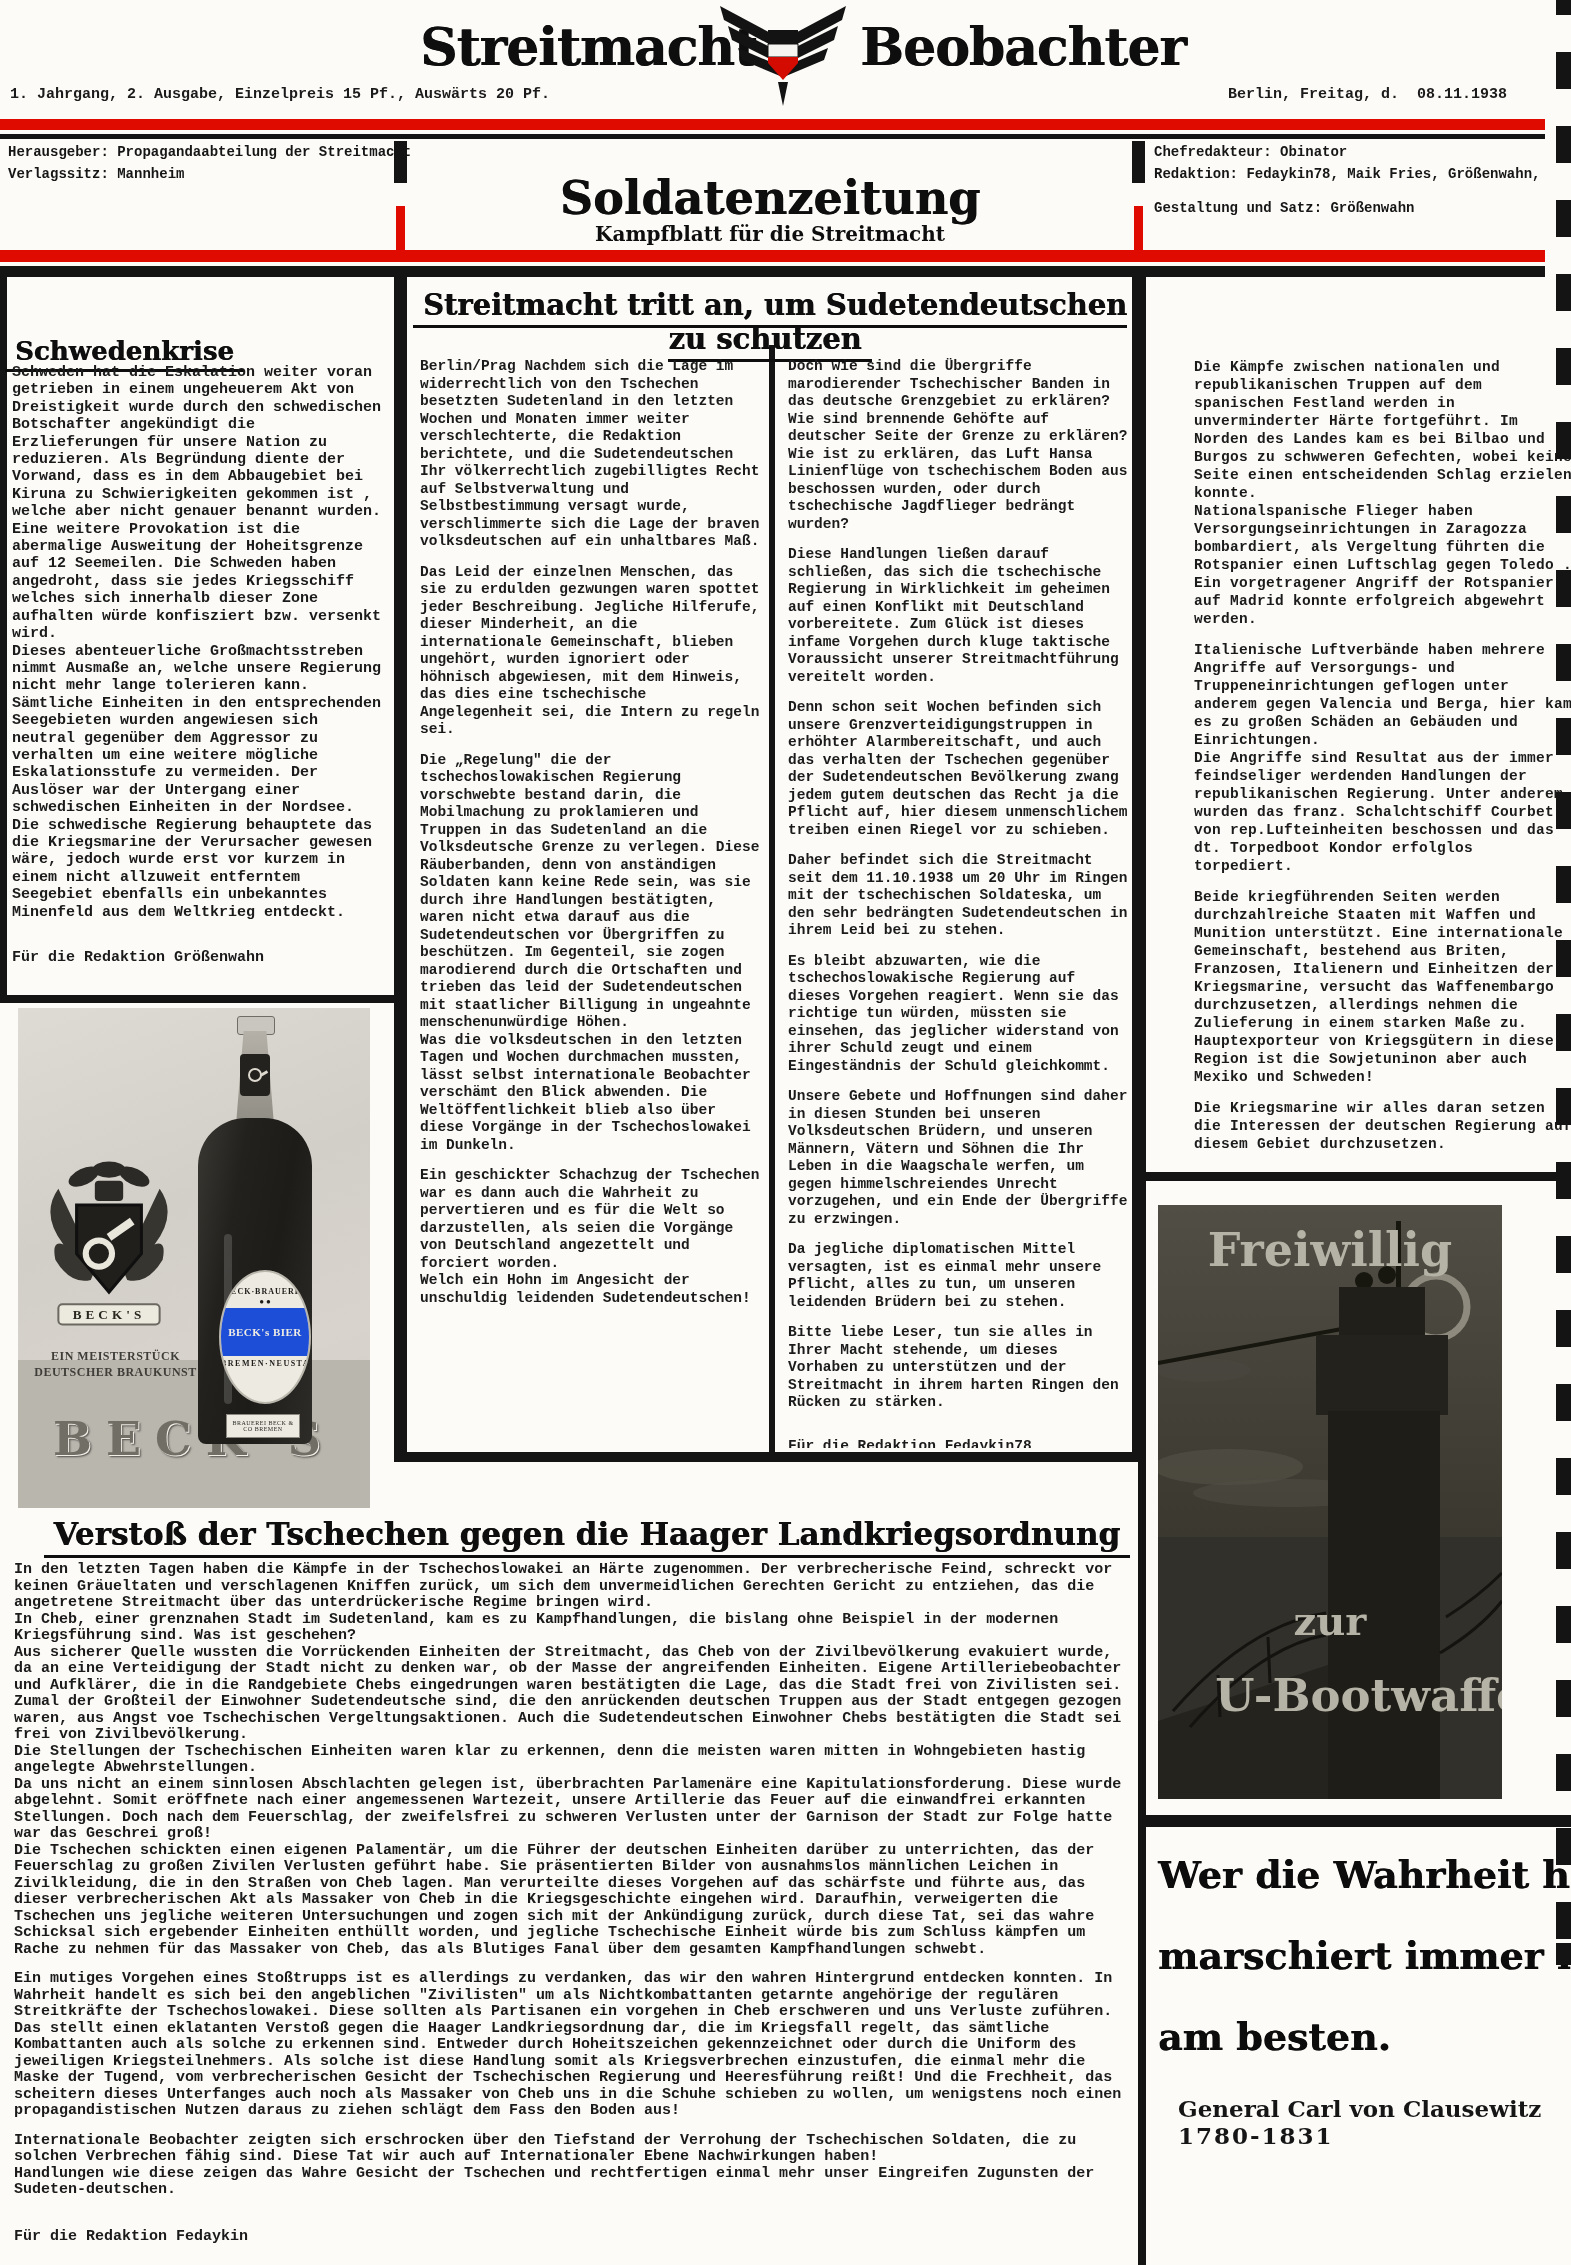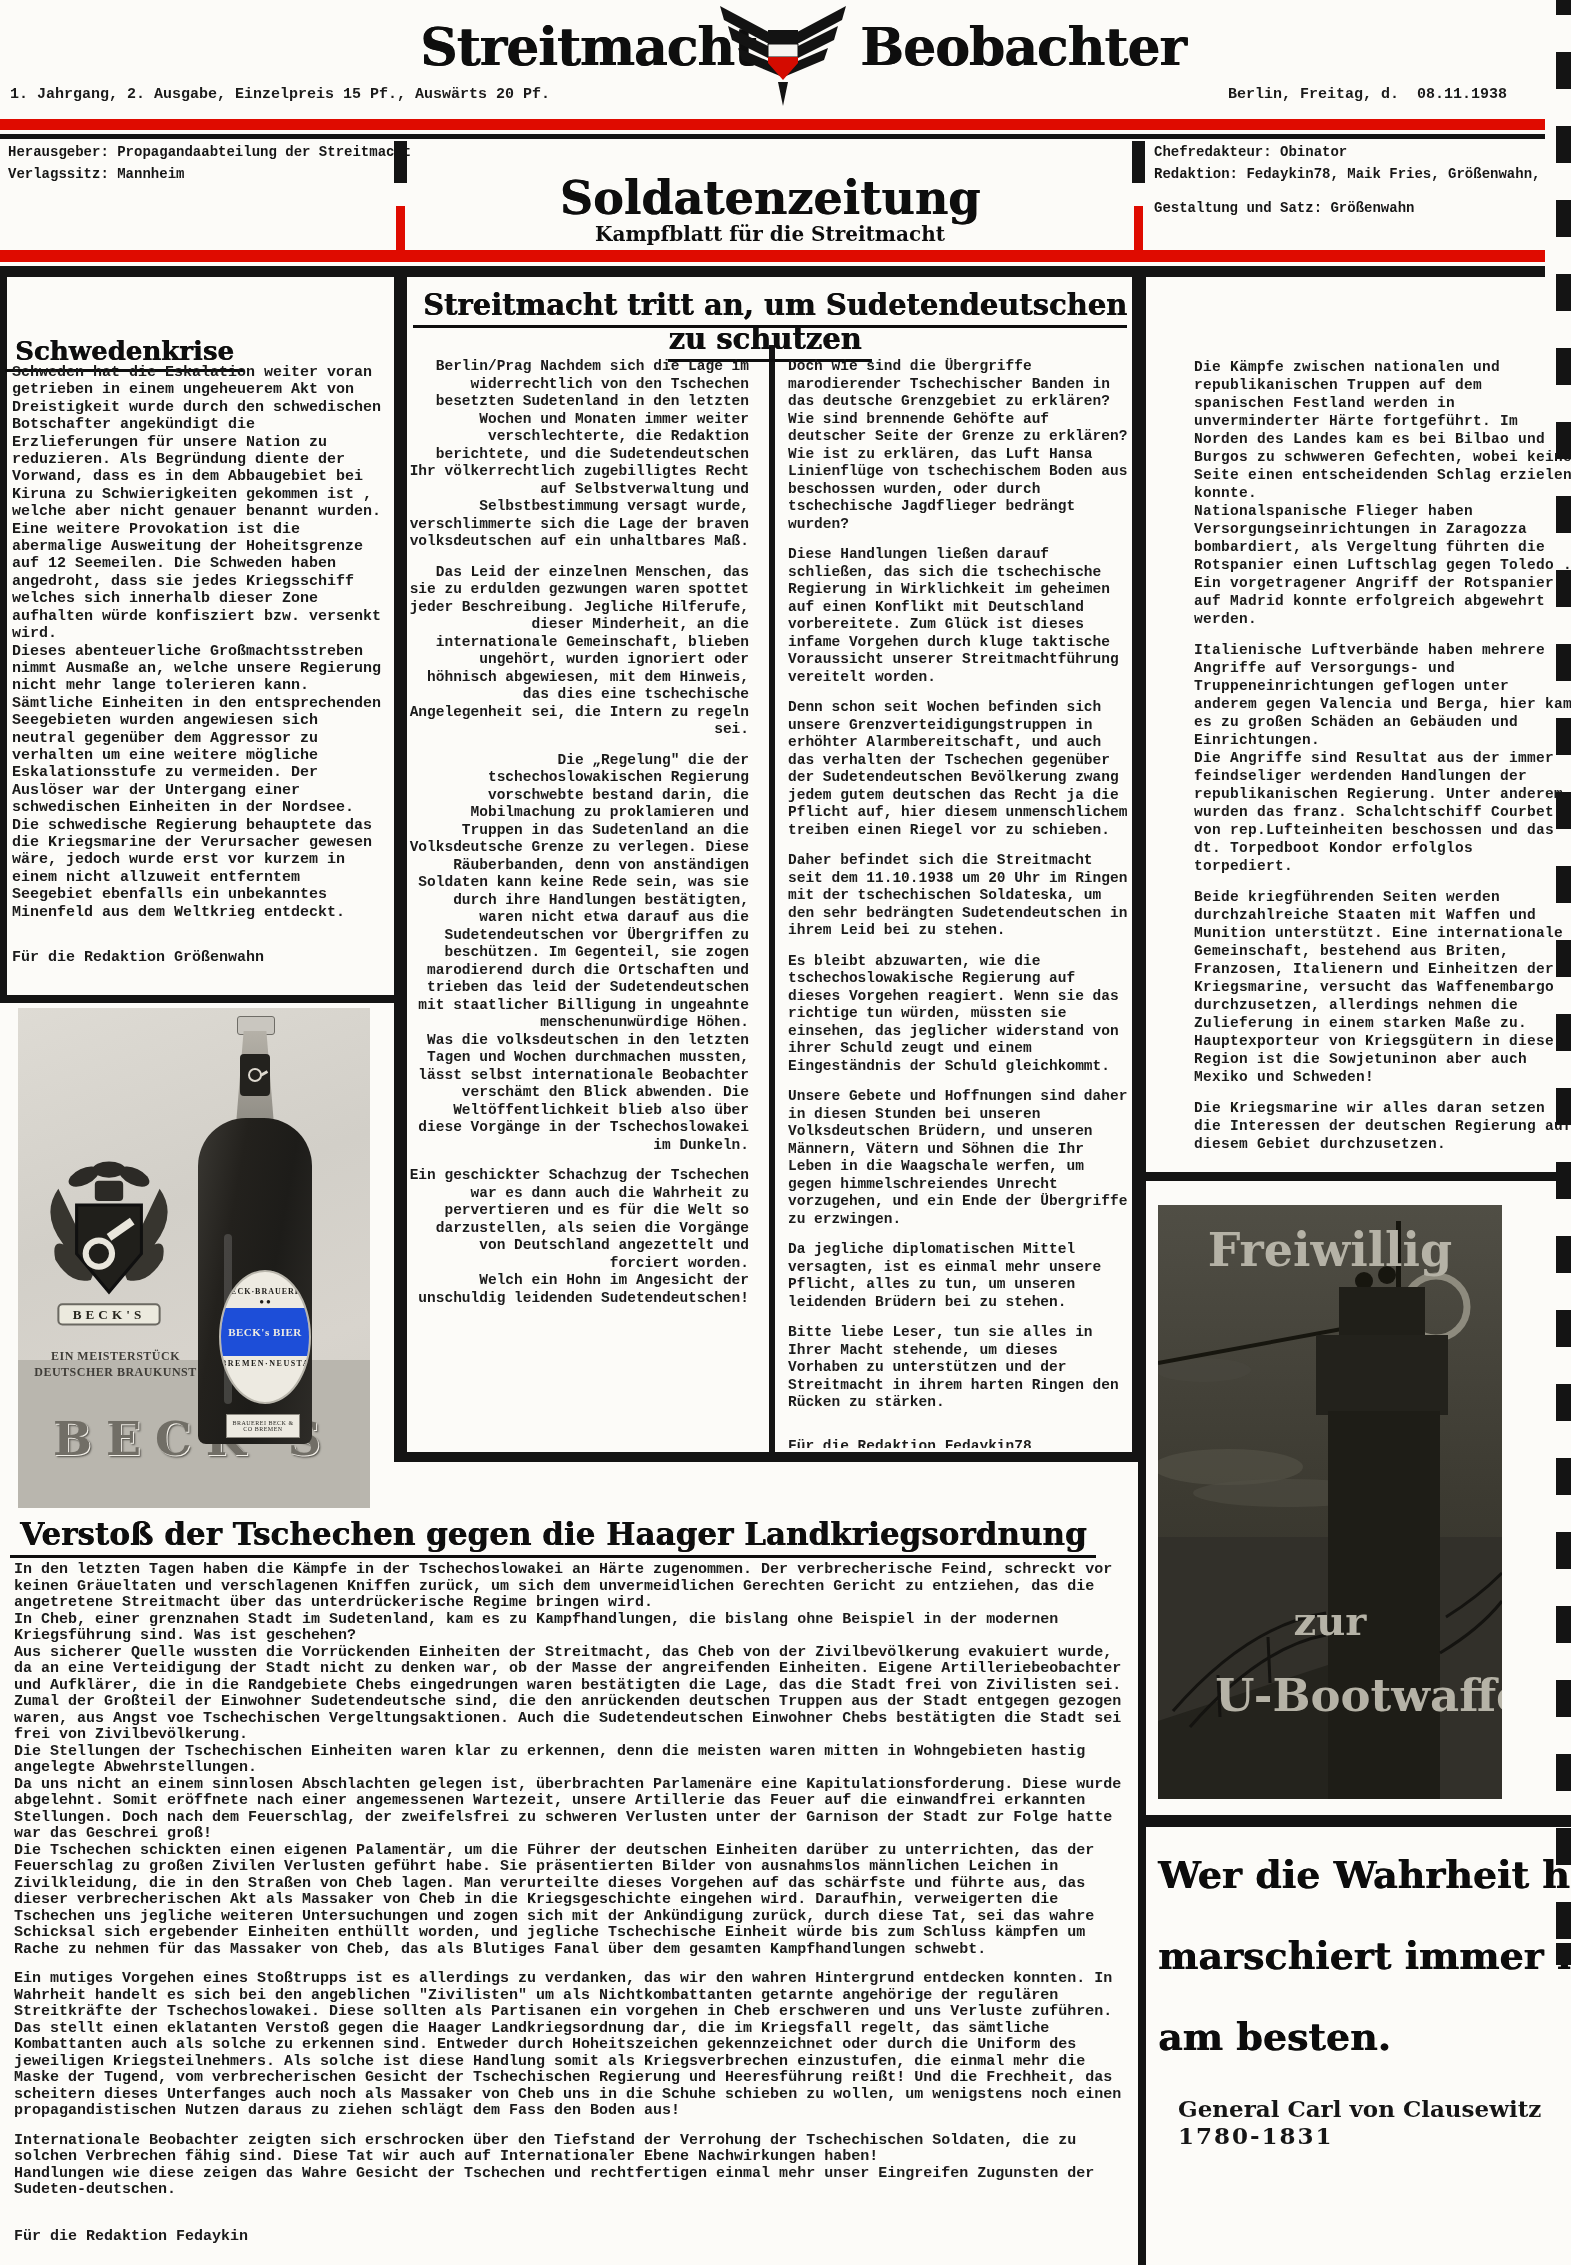--- a/index.html
+++ b/index.html
@@ -144,21 +144,21 @@
         <p>Schweden hat die Eskalation weiter voran getrieben in einem ungeheuerem Akt von Dreistigkeit wurde durch den schwedischen Botschafter angekündigt die Erzlieferungen für unsere Nation zu reduzieren. Als Begründung diente der Vorwand, dass es in dem Abbaugebiet bei Kiruna zu Schwierigkeiten gekommen ist , welche aber nicht genauer benannt wurden.</p>
         <p>Eine weitere Provokation ist die abermalige Ausweitung der Hoheitsgrenze auf 12 Seemeilen. Die Schweden haben angedroht, dass sie jedes Kriegsschiff welches sich innerhalb dieser Zone aufhalten würde konfisziert bzw. versenkt wird.</p>
         <p>Dieses abenteuerliche Großmachtsstreben nimmt Ausmaße an, welche unsere Regierung nicht mehr lange tolerieren kann. Sämtliche Einheiten in den entsprechenden Seegebieten wurden angewiesen sich neutral gegenüber dem Aggressor zu verhalten um eine weitere mögliche Eskalationsstufe zu vermeiden. Der Auslöser war der Untergang einer schwedischen Einheiten in der Nordsee. Die schwedische Regierung behauptete das die Kriegsmarine der Verursacher gewesen wäre, jedoch wurde erst vor kurzem in einem nicht allzuweit entferntem Seegebiet ebenfalls ein unbekanntes Minenfeld aus dem Weltkrieg entdeckt.</p>
       </div>
     <div class="signature" style="margin-top:28px;">Für die Redaktion Größenwahn</div>
   </div>
 
   <div class="abs headline-md fraktur heavy" style="left:408px;top:288px;width:724px;text-align:center;">
     <span class="underline-span">Streitmacht tritt an, um Sudetendeutschen zu schutzen</span>
   </div>
-  <div class="abs tw col-mid" style="left:407px;top:358px;width:342px;height:1090px;overflow:hidden;text-align:right;">
+  <div class="abs tw col-mid" style="left:420px;top:358px;width:342px;height:1090px;overflow:hidden;">
     <div class="body-text">
         <p>Berlin/Prag Nachdem sich die Lage im widerrechtlich von den Tschechen besetzten Sudetenland in den letzten Wochen und Monaten immer weiter verschlechterte, die Redaktion berichtete, und die Sudetendeutschen Ihr völkerrechtlich zugebilligtes Recht auf Selbstverwaltung und Selbstbestimmung versagt wurde, verschlimmerte sich die Lage der braven volksdeutschen auf ein unhaltbares Maß.</p>
         <p></p>
         <p>Das Leid der einzelnen Menschen, das sie zu erdulden gezwungen waren spottet jeder Beschreibung. Jegliche Hilferufe, dieser Minderheit, an die internationale Gemeinschaft, blieben ungehört, wurden ignoriert oder höhnisch abgewiesen, mit dem Hinweis, das dies eine tschechische Angelegenheit sei, die Intern zu regeln sei.</p>
         <p></p>
         <p>Die „Regelung" die der tschechoslowakischen Regierung vorschwebte bestand darin, die Mobilmachung zu proklamieren und Truppen in das Sudetenland an die Volksdeutsche Grenze zu verlegen. Diese Räuberbanden, denn von anständigen Soldaten kann keine Rede sein, was sie durch ihre Handlungen bestätigten, waren nicht etwa darauf aus die Sudetendeutschen vor Übergriffen zu beschützen. Im Gegenteil, sie zogen marodierend durch die Ortschaften und trieben das leid der Sudetendeutschen mit staatlicher Billigung in ungeahnte menschenunwürdige Höhen.</p>
         <p>Was die volksdeutschen in den letzten Tagen und Wochen durchmachen mussten, lässt selbst internationale Beobachter verschämt den Blick abwenden. Die Weltöffentlichkeit blieb also über diese Vorgänge in der Tschechoslowakei im Dunkeln.</p>
         <p></p>
         <p>Ein geschickter Schachzug der Tschechen war es dann auch die Wahrheit zu pervertieren und es für die Welt so darzustellen, als seien die Vorgänge von Deutschland angezettelt und forciert worden.</p>
         <p>Welch ein Hohn im Angesicht der unschuldig leidenden Sudetendeutschen!</p>
@@ -240,21 +240,21 @@
           <div class="label-top">BECK·BRAUEREI</div>
           <div class="label-key">● ●</div>
           <div class="label-band">BECK's BIER</div>
           <div class="label-bottom">BREMEN·NEUSTADT</div>
         </div>
         <div class="small-label">BRAUEREI BECK &amp; CO BREMEN</div>
       </div>
     </div>
   </div>
 
-  <div class="abs headline-lg fraktur heavy" style="left:10px;top:1516px;width:1120px;text-align:left;">
+  <div class="abs headline-lg fraktur heavy" style="left:10px;top:1516px;width:1120px;text-align:right;">
     <span class="underline-span">Verstoß der Tschechen gegen die Haager Landkriegsordnung</span>
   </div>
   <div class="abs tw col-cheb" style="left:14px;top:1562px;width:1116px;height:700px;overflow:hidden;">
     <div class="body-text">
         <p>In den letzten Tagen haben die Kämpfe in der Tschechoslowakei an Härte zugenommen. Der verbrecherische Feind, schreckt vor keinen Gräueltaten und verschlagenen Kniffen zurück, um sich dem unvermeidlichen Gerechten Gericht zu entziehen, das die angetretene Streitmacht über das unterdrückerische Regime bringen wird.</p>
         <p>In Cheb, einer grenznahen Stadt im Sudetenland, kam es zu Kampfhandlungen, die bislang ohne Beispiel in der modernen Kriegsführung sind. Was ist geschehen?</p>
         <p>Aus sicherer Quelle wussten die Vorrückenden Einheiten der Streitmacht, das Cheb von der Zivilbevölkerung evakuiert wurde, da an eine Verteidigung der Stadt nicht zu denken war, ob der Masse der angreifenden Einheiten. Eigene Artilleriebeobachter und Aufklärer, die in die Randgebiete Chebs eingedrungen waren bestätigten die Lage, das die Stadt frei von Zivilisten sei. Zumal der Großteil der Einwohner Sudetendeutsche sind, die den anrückenden deutschen Truppen aus der Stadt entgegen gezogen waren, aus Angst voe Tschechischen Vergeltungsaktionen. Auch die Sudetendeutschen Einwohner Chebs bestätigten die Stadt sei frei von Zivilbevölkerung.</p>
         <p>Die Stellungen der Tschechischen Einheiten waren klar zu erkennen, denn die meisten waren mitten in Wohngebieten hastig angelegte Abwehrstellungen.</p>
         <p>Da uns nicht an einem sinnlosen Abschlachten gelegen ist, überbrachten Parlamenäre eine Kapitulationsforderung. Diese wurde abgelehnt. Somit eröffnete nach einer angemessenen Wartezeit, unsere Artillerie das Feuer auf die einwandfrei erkannten Stellungen. Doch nach dem Feuerschlag, der zweifelsfrei zu schweren Verlusten unter der Garnison der Stadt zur Folge hatte war das Geschrei groß!</p>
         <p>Die Tschechen schickten einen eigenen Palamentär, um die Führer der deutschen Einheiten darüber zu unterrichten, das der Feuerschlag zu großen Zivilen Verlusten geführt habe. Sie präsentierten Bilder von ausnahmslos männlichen Leichen in Zivilkleidung, die in den Straßen von Cheb lagen. Man verurteilte dieses Vorgehen auf das schärfste und führte aus, das dieser verbrecherischen Akt als Massaker von Cheb in die Kriegsgeschichte eingehen wird. Daraufhin, verweigerten die Tschechen uns jegliche weiteren Untersuchungen und zogen sich mit der Ankündigung zurück, durch diese Tat, sei das wahre Schicksal sich ergebender Einheiten enthüllt worden, und jegliche Tschechische Einheit würde bis zum Schluss kämpfen um Rache zu nehmen für das Massaker von Cheb, das als Blutiges Fanal über dem gesamten Kampfhandlungen schwebt.</p>

